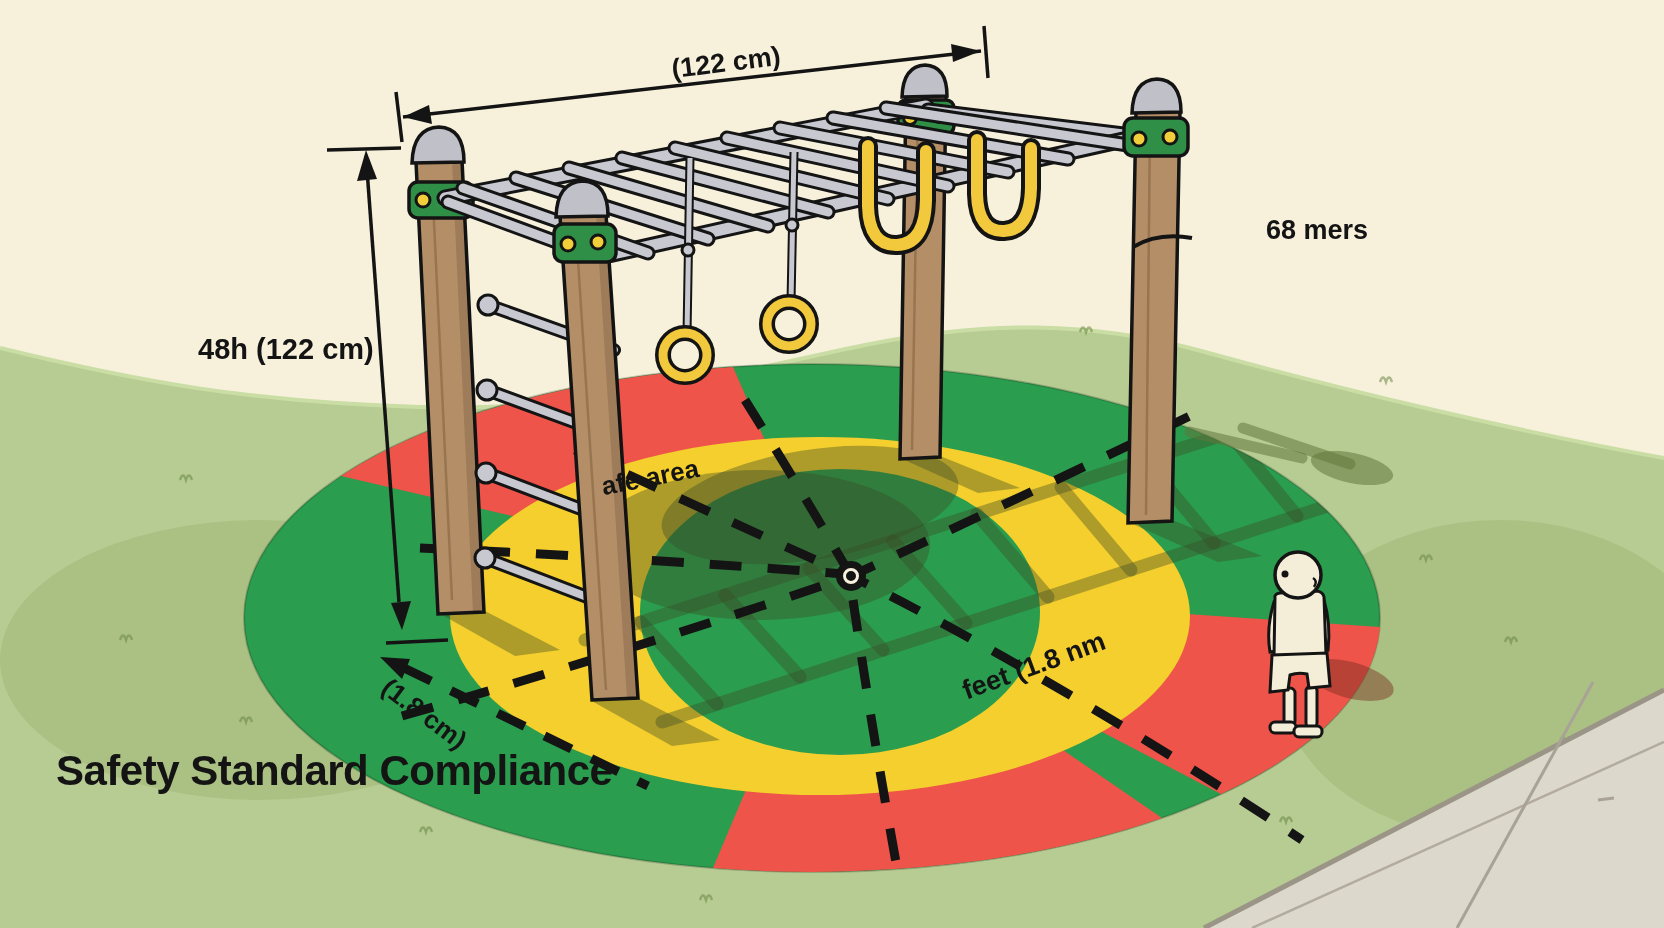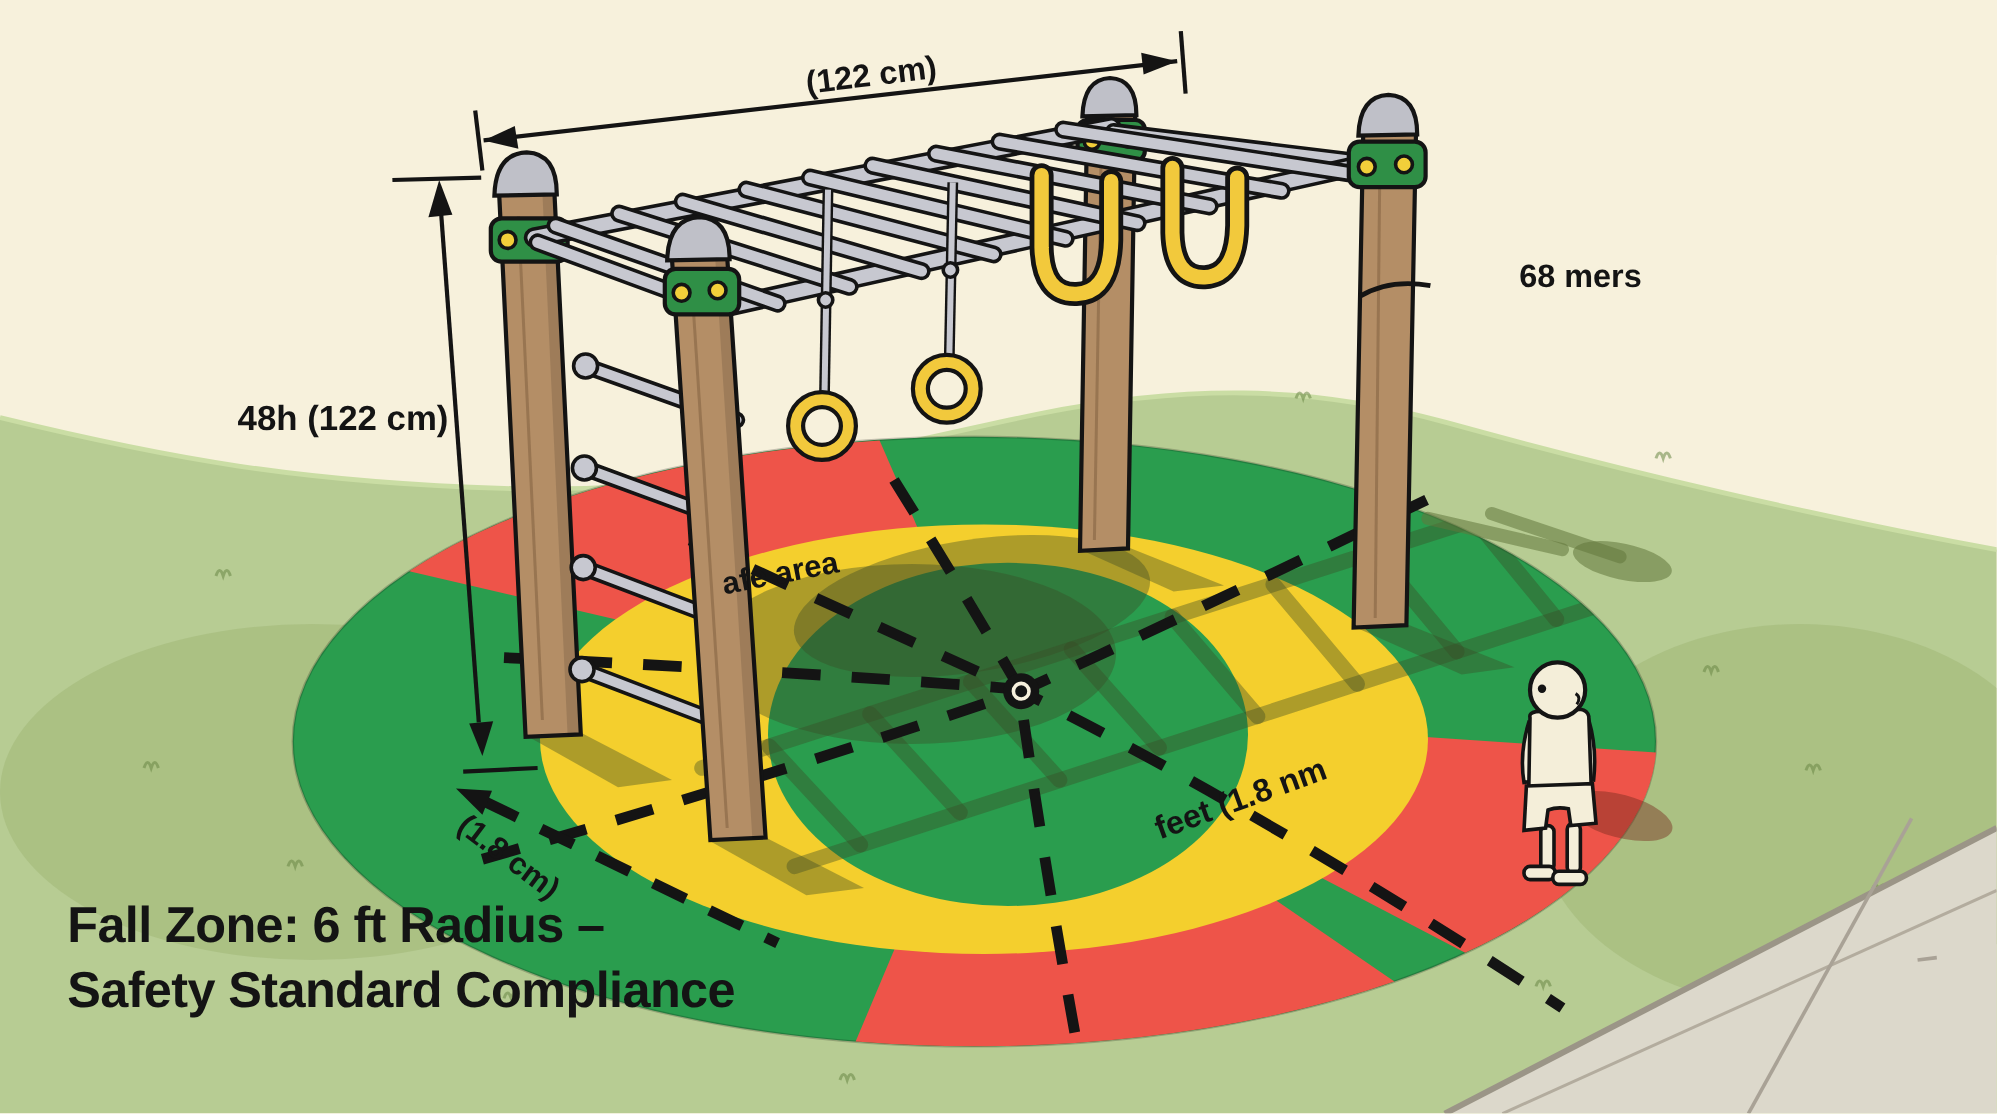--- a/index.html
+++ b/index.html
@@ -263,16 +263,15 @@
   <path d="M1133,247 Q1158,232 1192,238" fill="none" stroke="var(--outline)" stroke-width="4"></path>
 </svg>
 
 <div class="lbl lbl-top">(122 cm)</div>
 <div class="lbl lbl-height">48h (122 cm)</div>
 <div class="lbl lbl-post">68 mers</div>
 <div class="lbl lbl-safe">afe area</div>
 <div class="lbl lbl-feet">feet (1.8 nm</div>
 <div class="lbl lbl-radius">(1.8 cm)</div>
 <div class="caption">
-  <div>Fall Zone: 6 ft Radius –</div>
   <div>Safety Standard Compliance</div>
 </div>
 </div>
 
 </body></html>

